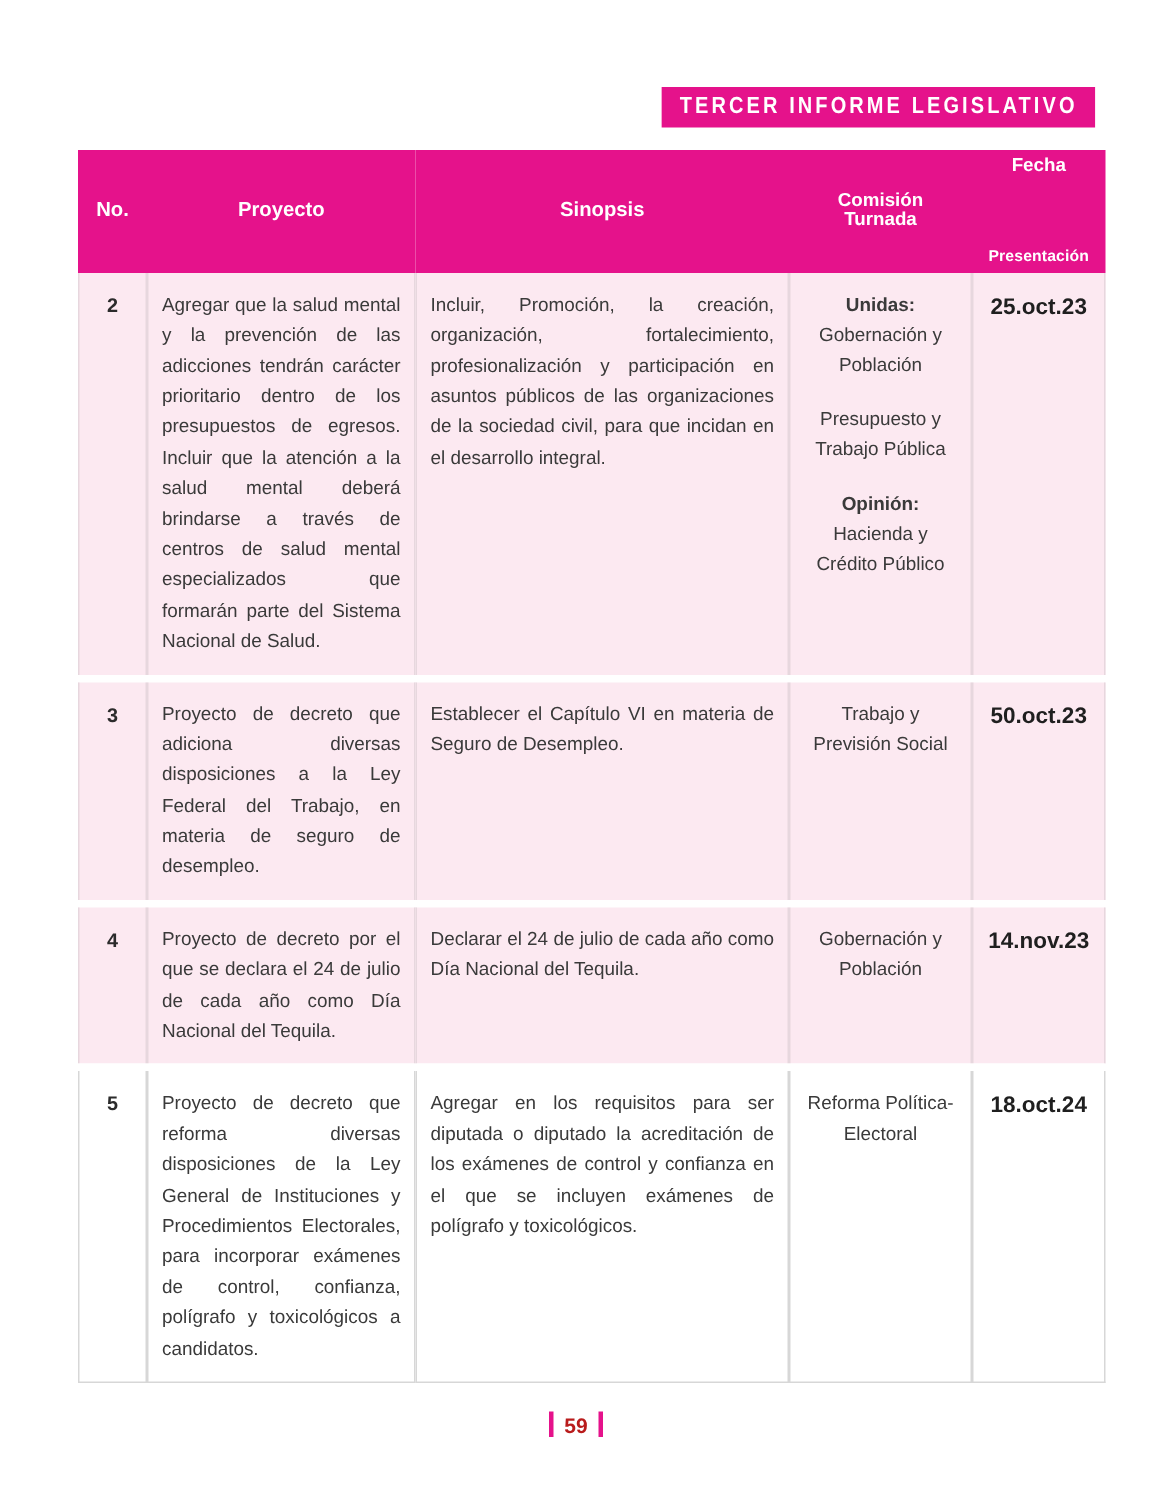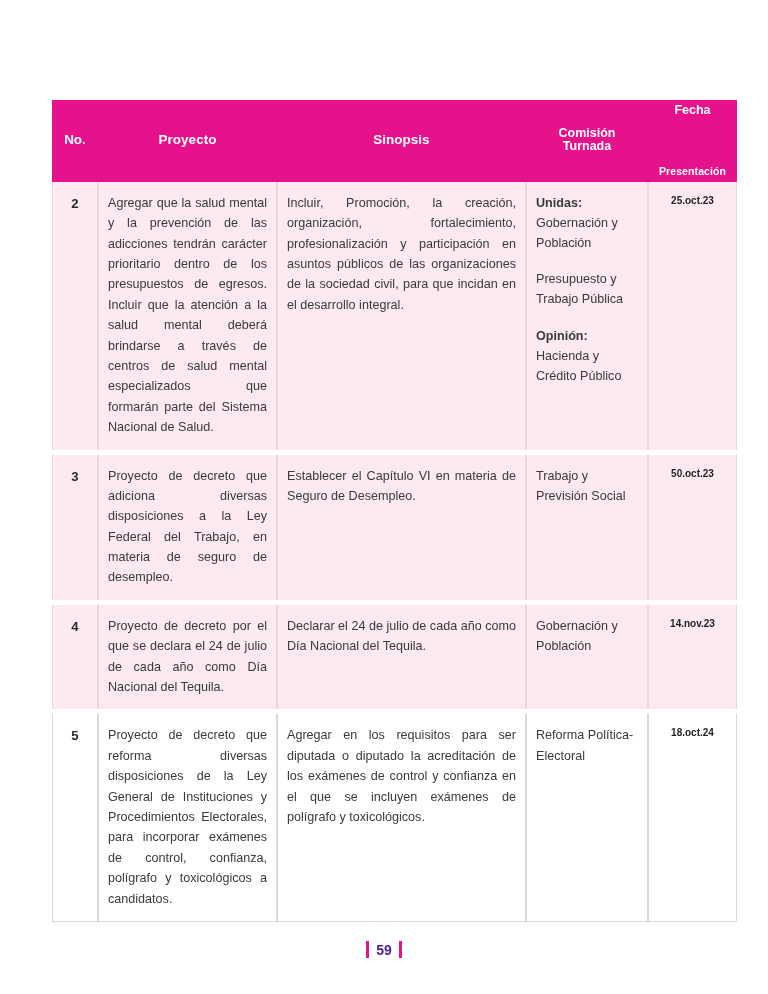--- a/index.html
+++ b/index.html
@@ -110,27 +110,27 @@
     color: #2b2b2b;
     border-left: 1px solid #d9d4d6;
     padding-top: 11px;
   }
   td.c-proy, td.c-sino {
     text-align: justify;
     text-justify: inter-word;
     hyphens: none;
   }
   td.c-com {
-    text-align: left;
+    text-align: center;
     line-height: 1.6;
   }
   td.c-fecha {
     text-align: center;
     font-weight: bold;
-    font-size: 10px;
+    font-size: 15px;
     color: #1f1f1f;
     padding-top: 11px;
   }
   .com-strong { font-weight: bold; display: block; }
   .com-gap { display: block; height: 16px; }
   .com-line { display: block; }
 
   
   tr.spacer td {
     height: 5px;
@@ -155,29 +155,32 @@
   }
   .pbar {
     width: 3px;
     height: 17px;
     background: #E5128B;
     display: block;
   }
   .pnum {
     font-size: 14px;
     font-weight: bold;
-    color: #4c1d95;
+    color: #b91c1c;
     line-height: 1;
   }
 </style>
 </head>
 <body>
 
 <div class="page">
 
+  <div class="banner-row">
+    <div class="banner">TERCER INFORME LEGISLATIVO</div>
+  </div>
 
   <div class="table-wrap">
     <table class="legis">
       <thead>
         <tr>
           <th class="h-no">No.</th>
           <th class="h-proy">Proyecto</th>
           <th class="h-sino">Sinopsis</th>
           <th class="h-com">
             <span class="ln">Comisión</span>

